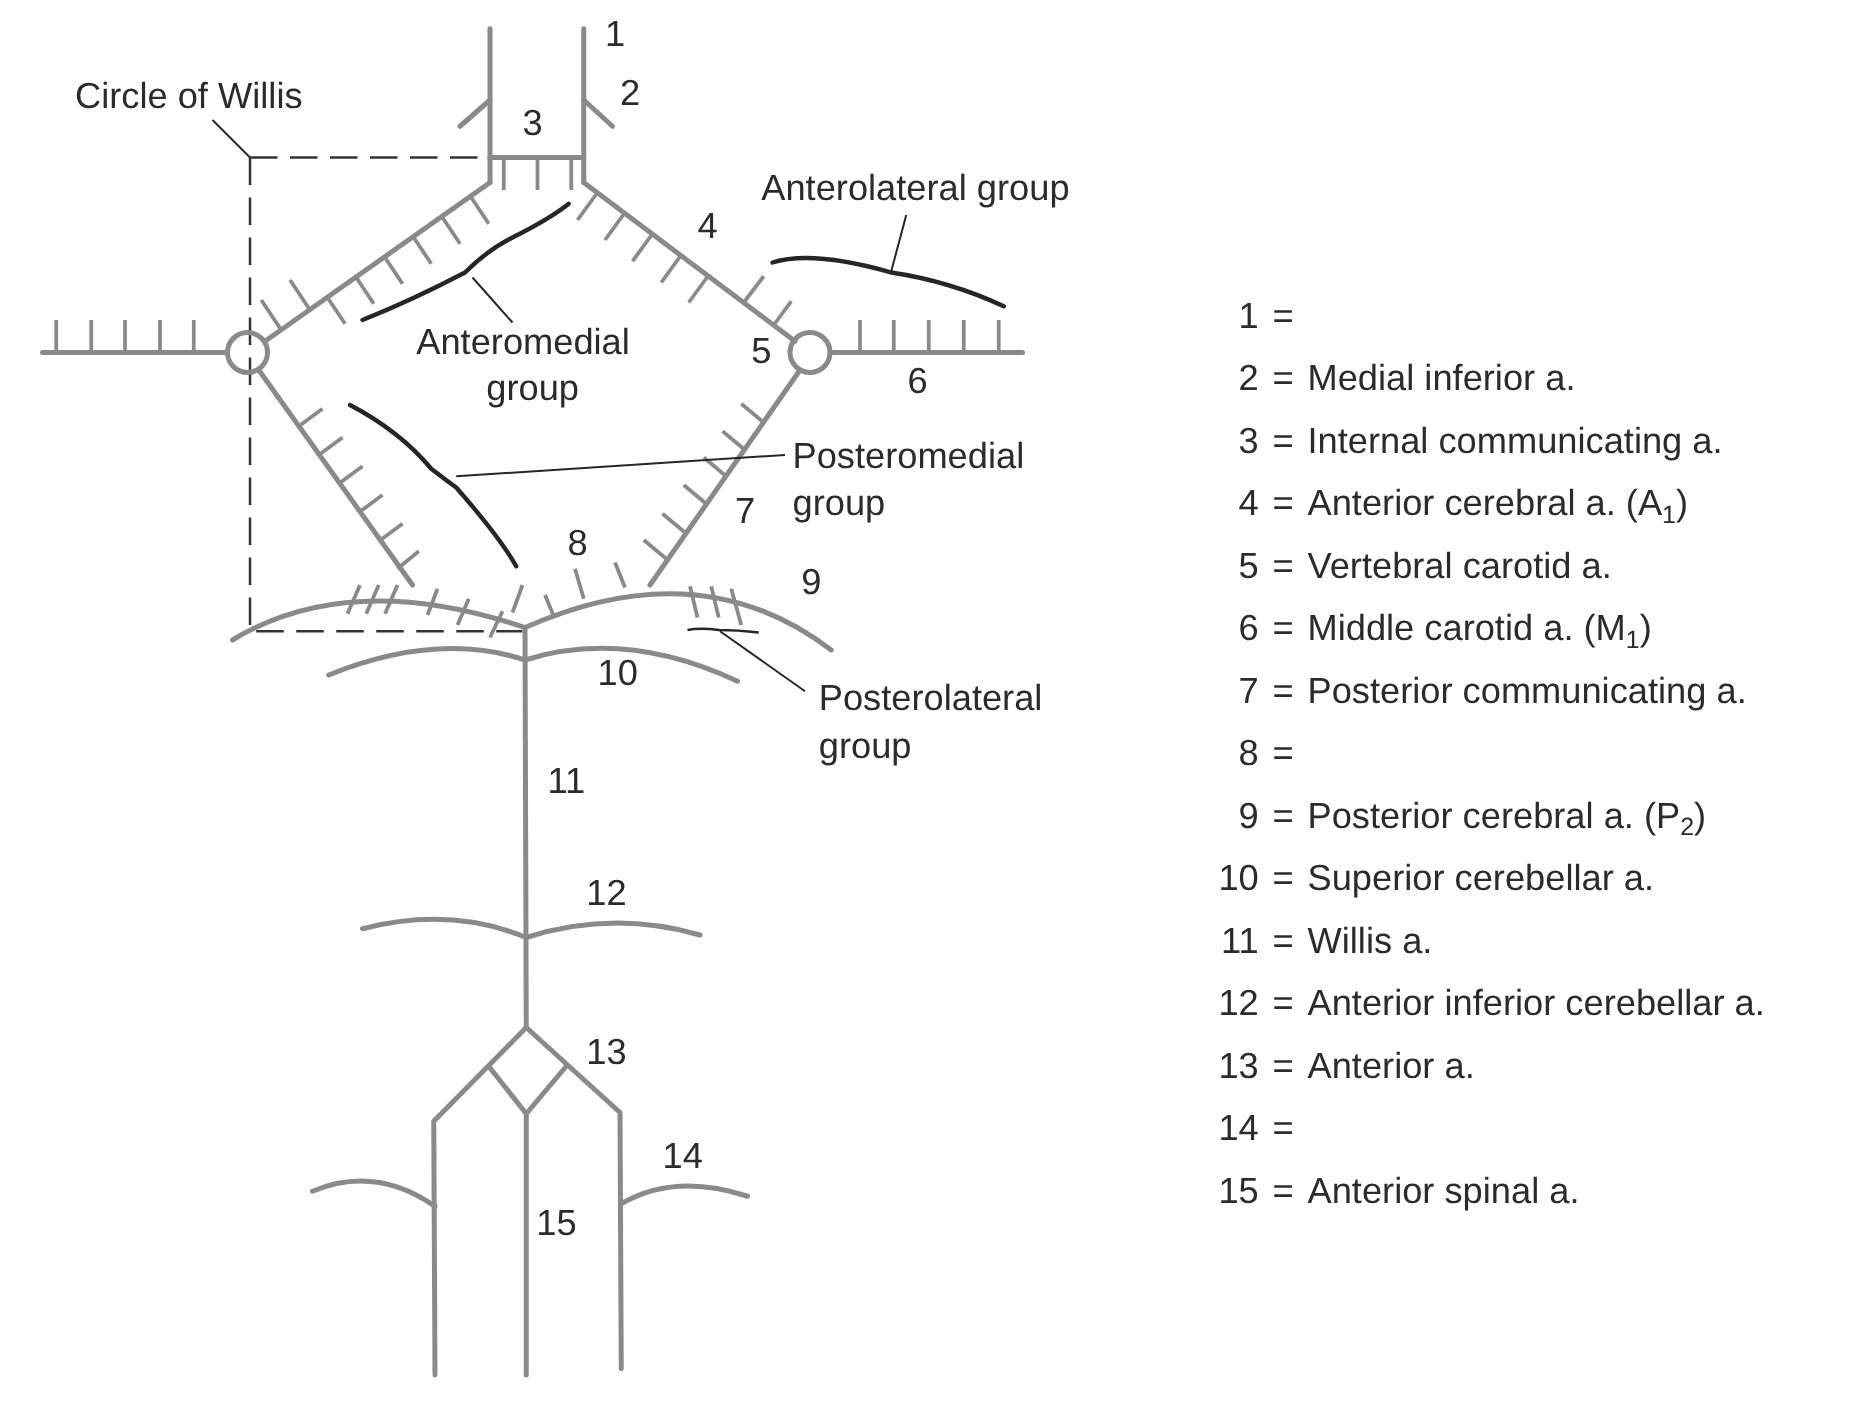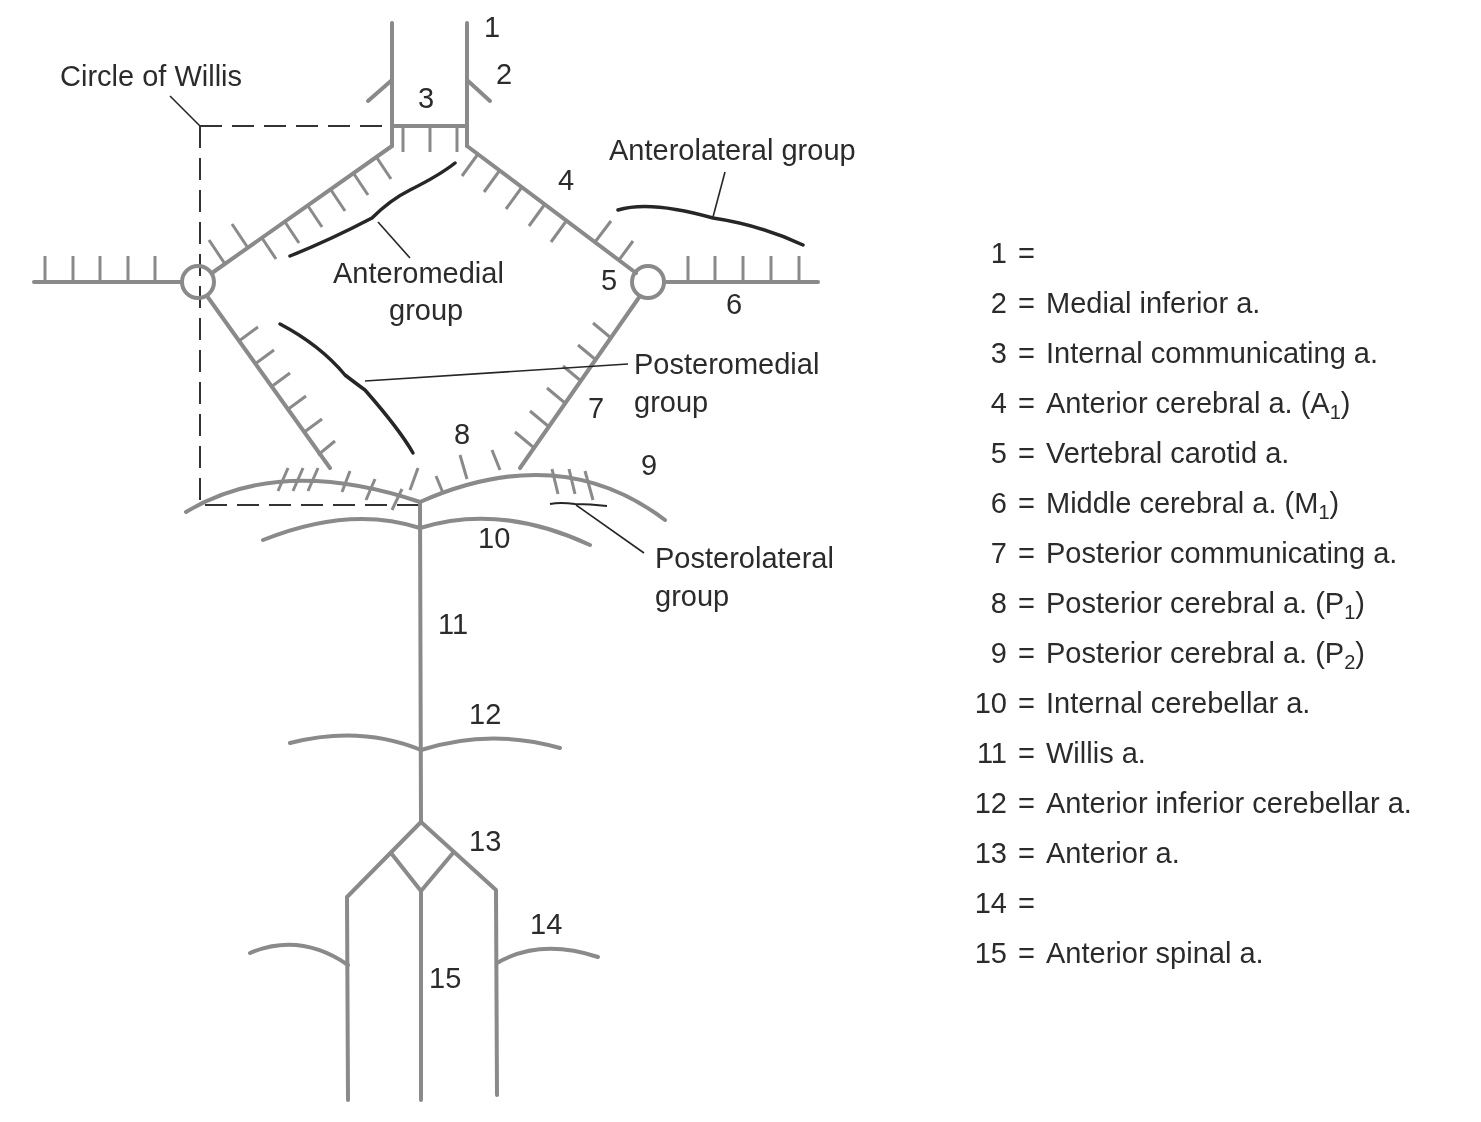--- a/index.html
+++ b/index.html
@@ -197,41 +197,40 @@
       <span><span>Anterior cerebral a. (A</span><sub>1</sub><span>)</span></span>
     </div>
     <div class="legend-row">
       <span class="legend-num">5</span>
       <span class="legend-eq">=</span>
       <span><span>Vertebral carotid a.</span></span>
     </div>
     <div class="legend-row">
       <span class="legend-num">6</span>
       <span class="legend-eq">=</span>
-      <span><span>Middle cerebral a. (M</span><sub>1</sub><span>)</span></span>
+      <span><span>Middle carotid a. (M</span><sub>1</sub><span>)</span></span>
     </div>
     <div class="legend-row">
       <span class="legend-num">7</span>
       <span class="legend-eq">=</span>
       <span><span>Posterior communicating a.</span></span>
     </div>
     <div class="legend-row">
       <span class="legend-num">8</span>
       <span class="legend-eq">=</span>
-      <span><span>Posterior cerebral a. (P</span><sub>1</sub><span>)</span></span>
     </div>
     <div class="legend-row">
       <span class="legend-num">9</span>
       <span class="legend-eq">=</span>
       <span><span>Posterior cerebral a. (P</span><sub>2</sub><span>)</span></span>
     </div>
     <div class="legend-row">
       <span class="legend-num">10</span>
       <span class="legend-eq">=</span>
-      <span><span>Internal cerebellar a.</span></span>
+      <span><span>Superior cerebellar a.</span></span>
     </div>
     <div class="legend-row">
       <span class="legend-num">11</span>
       <span class="legend-eq">=</span>
       <span><span>Willis a.</span></span>
     </div>
     <div class="legend-row">
       <span class="legend-num">12</span>
       <span class="legend-eq">=</span>
       <span><span>Anterior inferior cerebellar a.</span></span>

